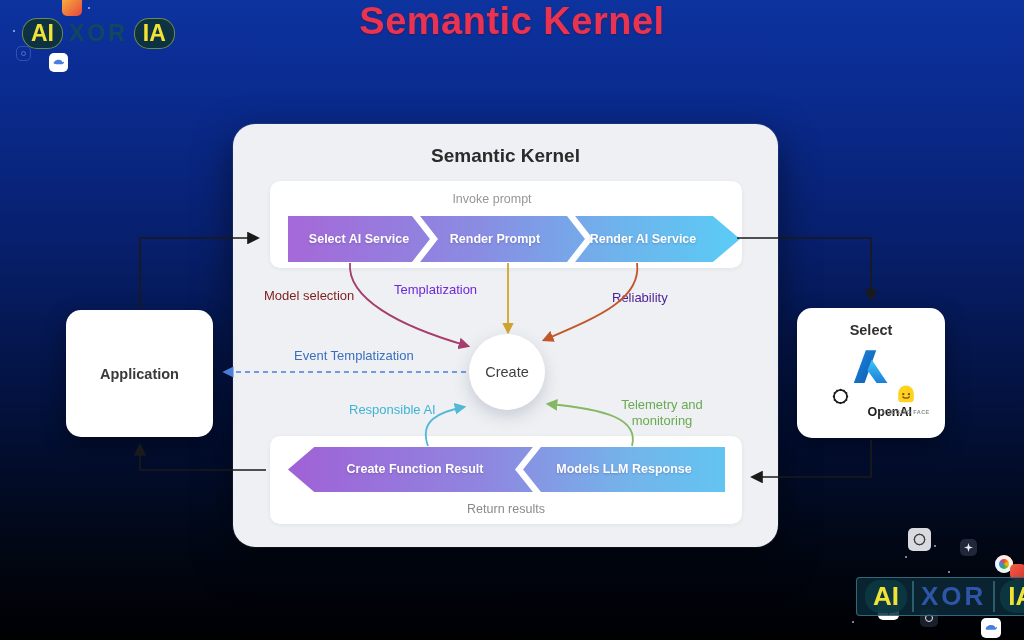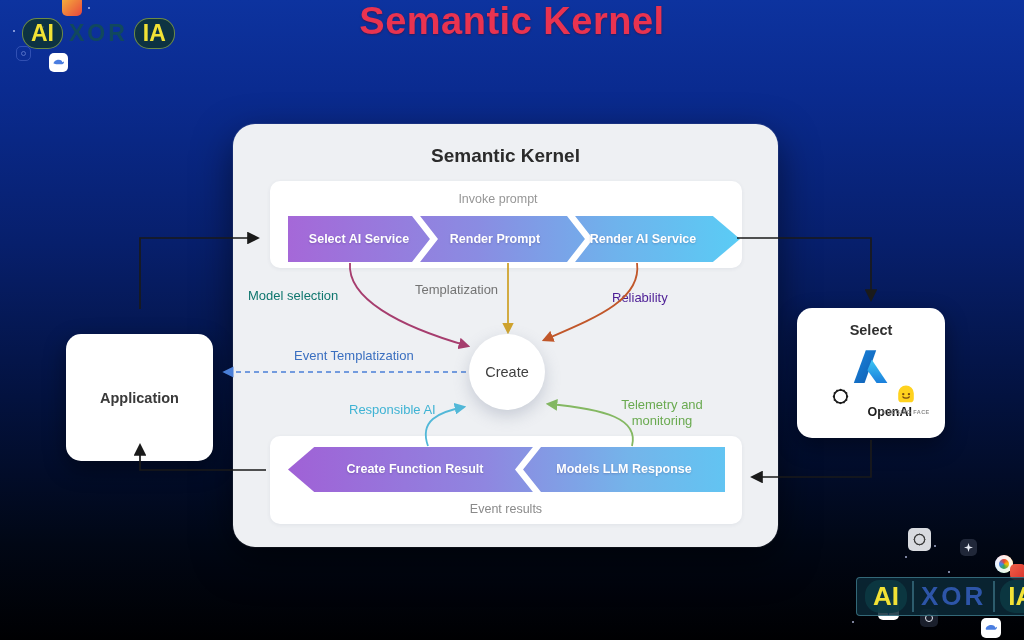--- a/index.html
+++ b/index.html
@@ -80,21 +80,21 @@
   }
 
   
   .ann { font-size:13px; font-weight:500; white-space:nowrap; z-index:5; }
   .ann-wrap { white-space:normal; text-align:center; line-height:1.2; }
 
   
   .side-box { background:#fff; border-radius:15px; box-shadow:0 8px 22px rgba(0,0,0,.40); }
   .app-box { left:66px; top:310px; width:147px; height:127px;
              display:flex; align-items:center; justify-content:center;
-             font-size:14.5px; font-weight:700; color:#3a3a3a;margin-top:24px; }
+             font-size:14.5px; font-weight:700; color:#3a3a3a; }
   .models-box { left:797px; top:308px; width:148px; height:130px; }
   .models-title { left:797px; top:322px; width:148px; text-align:center;
                   font-size:14.5px; font-weight:700; color:#2f2f2f; }
   .openai-text { font-size:12.5px; font-weight:700; color:#1c1c1c; }
   .hf-text { font-size:5.5px; font-weight:700; color:#8a8a8a; letter-spacing:.4px; }
 
   svg.overlay { position:absolute; left:0; top:0; z-index:6; pointer-events:none; }
 </style>
 </head>
 <body>
@@ -162,39 +162,39 @@
   <path d="M508,263 L508,332" fill="none" stroke="#cfa32e" stroke-width="1.8" marker-end="url(#mGold)"></path>
   <path d="M637,263 C642,300 595,318 544,340" fill="none" stroke="#c1572a" stroke-width="1.8" marker-end="url(#mOra)"></path>
   <path d="M428,446 C419,421 438,412 464,407" fill="none" stroke="#52b8d8" stroke-width="1.8" marker-end="url(#mCya)"></path>
   <path d="M632,446 C639,419 606,409 548,404" fill="none" stroke="#84b862" stroke-width="1.8" marker-end="url(#mGre)"></path>
 </svg>
 
 <div class="abs panel"></div>
 <div class="abs panel-title">Semantic Kernel</div>
 
 <div class="abs card card-top"></div>
-<div class="abs card-caption" style="left:262px;top:192px">Invoke prompt</div>
+<div class="abs card-caption" style="left:256px;top:192px">Invoke prompt</div>
 <div class="abs strip strip-top">
   <div class="sep sep-right" style="left:124px"></div>
   <div class="sep sep-right" style="left:279px"></div>
 </div>
 <div class="step-label abs" style="left:296px;top:216px;width:126px">Select AI Service</div>
 <div class="step-label abs" style="left:432px;top:216px;width:126px">Render Prompt</div>
 <div class="step-label abs" style="left:580px;top:216px;width:126px">Render AI Service</div>
 
 <div class="abs card card-bottom"></div>
 <div class="abs strip strip-bottom">
   <div class="sep sep-left" style="left:227px"></div>
 </div>
 <div class="step-label abs" style="left:330px;top:447px;width:170px;line-height:45px">Create Function Result</div>
 <div class="step-label abs" style="left:538px;top:447px;width:172px;line-height:45px">Models LLM Response</div>
-<div class="abs card-caption" style="left:270px;top:502px;color:#8a8a8a">Event results</div>
-
-<div class="abs ann" style="left:248px;top:288px;color:#0f766e">Model selection</div>
-<div class="abs ann" style="left:415px;top:282px;color:#737373">Templatization</div>
+<div class="abs card-caption" style="left:270px;top:502px;color:#8a8a8a">Return results</div>
+
+<div class="abs ann" style="left:264px;top:288px;color:#7f1d1d">Model selection</div>
+<div class="abs ann" style="left:394px;top:282px;color:#6d28d9">Templatization</div>
 <div class="abs ann" style="left:612px;top:290px;color:#4c1d95">Reliability</div>
 <div class="abs ann" style="left:294px;top:348px;color:#3a6fc0">Event Templatization</div>
 <div class="abs ann" style="left:349px;top:402px;color:#3fb3d4">Responsible AI</div>
 <div class="abs ann ann-wrap" style="left:610px;top:397px;width:104px;color:#6aaa50">Telemetry and monitoring</div>
 
 <div class="abs kernel">
   <span>Create</span>
 </div>
 
 <div class="abs side-box app-box">

